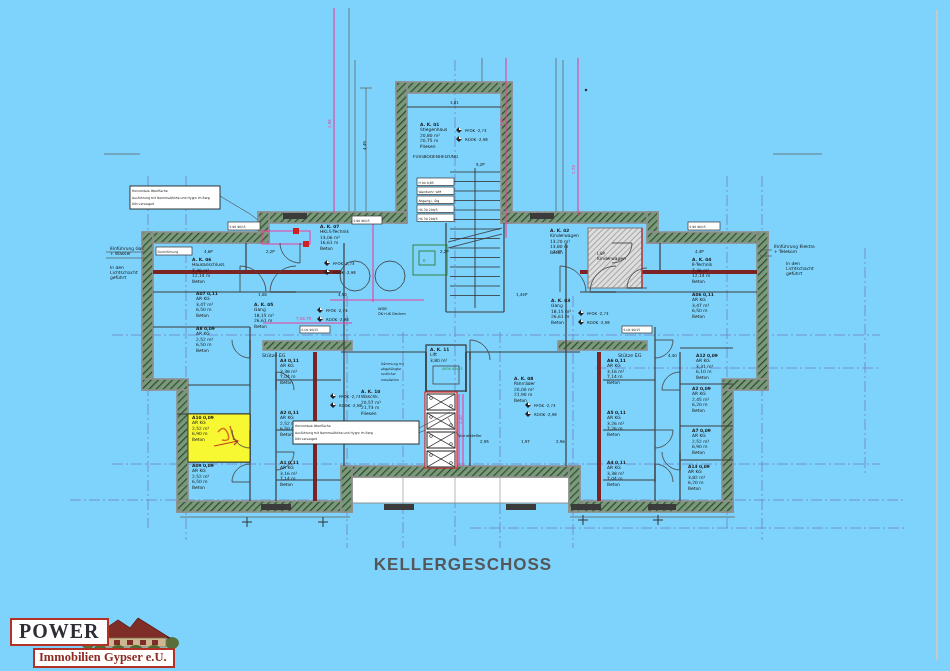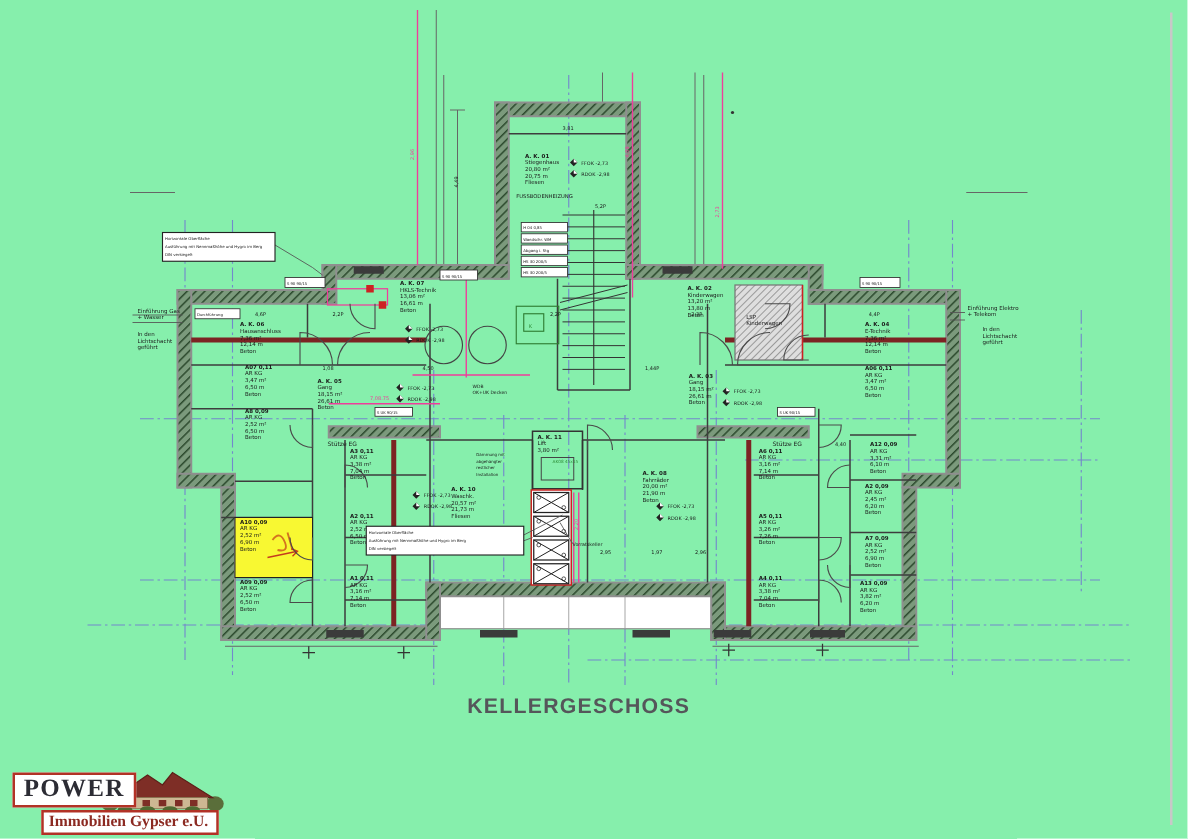--- a/index.html
+++ b/index.html
@@ -1,16 +1,16 @@
 <!DOCTYPE html>
 <html><head>
 <meta charset="utf-8">
 <style>
   html,body{margin:0;padding:0;background:#fff;}
-  .stage{position:relative;width:950px;height:671px;background:#86efac;overflow:hidden;
+  .stage{position:relative;width:950px;height:671px;background:#7dd3fc;overflow:hidden;
          font-family:"DejaVu Sans",sans-serif;}
   svg text{font-family:"DejaVu Sans",sans-serif;}
   .plan-title{position:absolute;top:555px;left:0;width:926px;text-align:center;
       font-family:"Liberation Sans",sans-serif;font-weight:700;font-size:17px;
       letter-spacing:1px;color:#55565a;}
   .logo{position:absolute;left:8px;top:611px;width:180px;height:56px;}
   .logo-power{position:absolute;left:2px;top:7px;border:2px solid #b23226;background:#fff;
       padding:0 7px 1px 7px;font-family:"Liberation Serif",serif;font-weight:700;
       font-size:20px;letter-spacing:1px;color:#2c2c34;z-index:3;}
   .logo-sub{position:absolute;left:25px;top:37px;border:2px solid #b23226;background:#fff;

